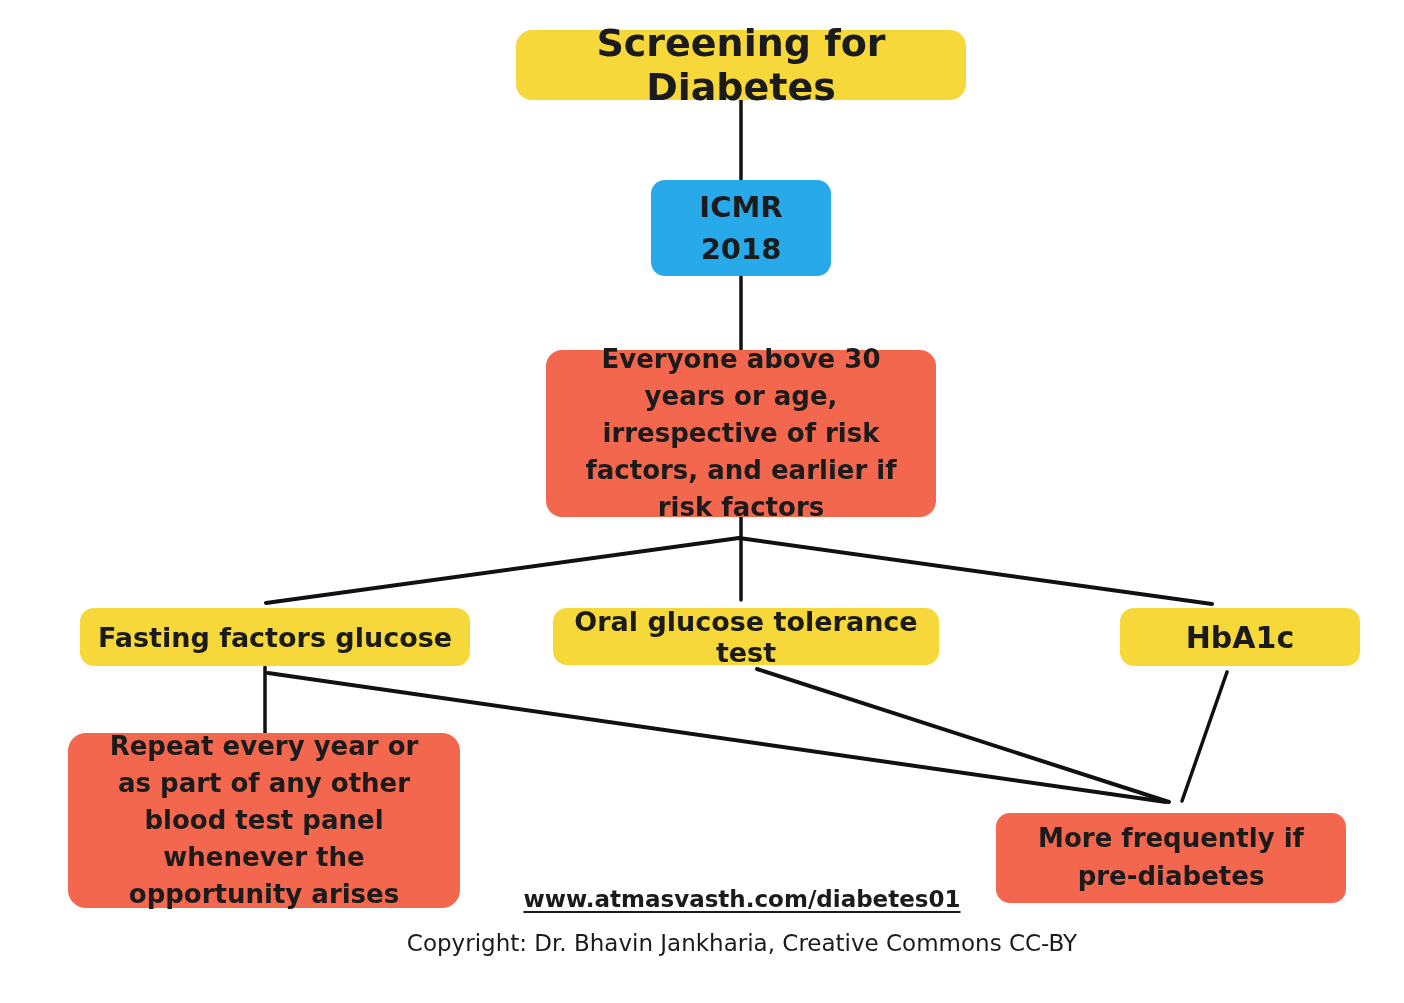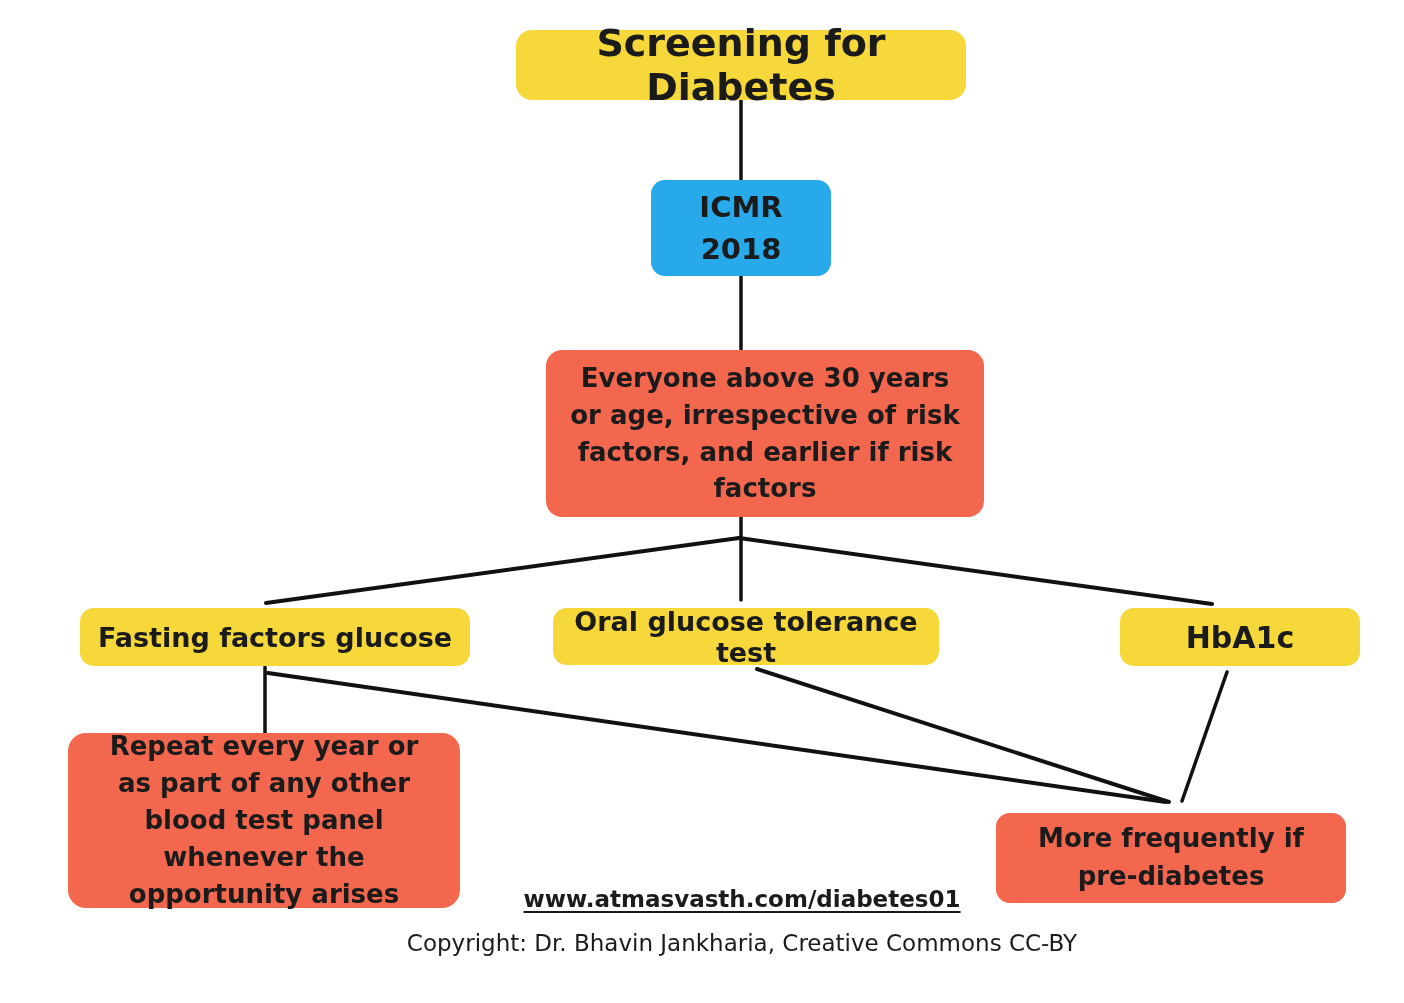--- a/index.html
+++ b/index.html
@@ -37,21 +37,21 @@
   .node.title-box {
     left: 516px; top: 30px; width: 450px; height: 70px;
     border-radius: 16px; font-size: 38px; font-weight: 700;
   }
   .node.icmr-box {
     left: 651px; top: 180px; width: 180px; height: 96px;
     border-radius: 14px; font-size: 29px; line-height: 1.45;
     white-space: pre-line;
   }
   .node.population-box {
-    left: 546px; top: 350px; width: 438px; height: 167px;
+    left: 546px; top: 350px; width: 390px; height: 167px;
     border-radius: 16px; font-size: 26px; line-height: 1.42;
     padding: 10px 18px;
   }
   .node.fpg-box {
     left: 80px; top: 608px; width: 390px; height: 58px;
     border-radius: 14px; font-size: 27px;
   }
   .node.ogtt-box {
     left: 553px; top: 608px; width: 386px; height: 57px;
     border-radius: 14px; font-size: 27px;

